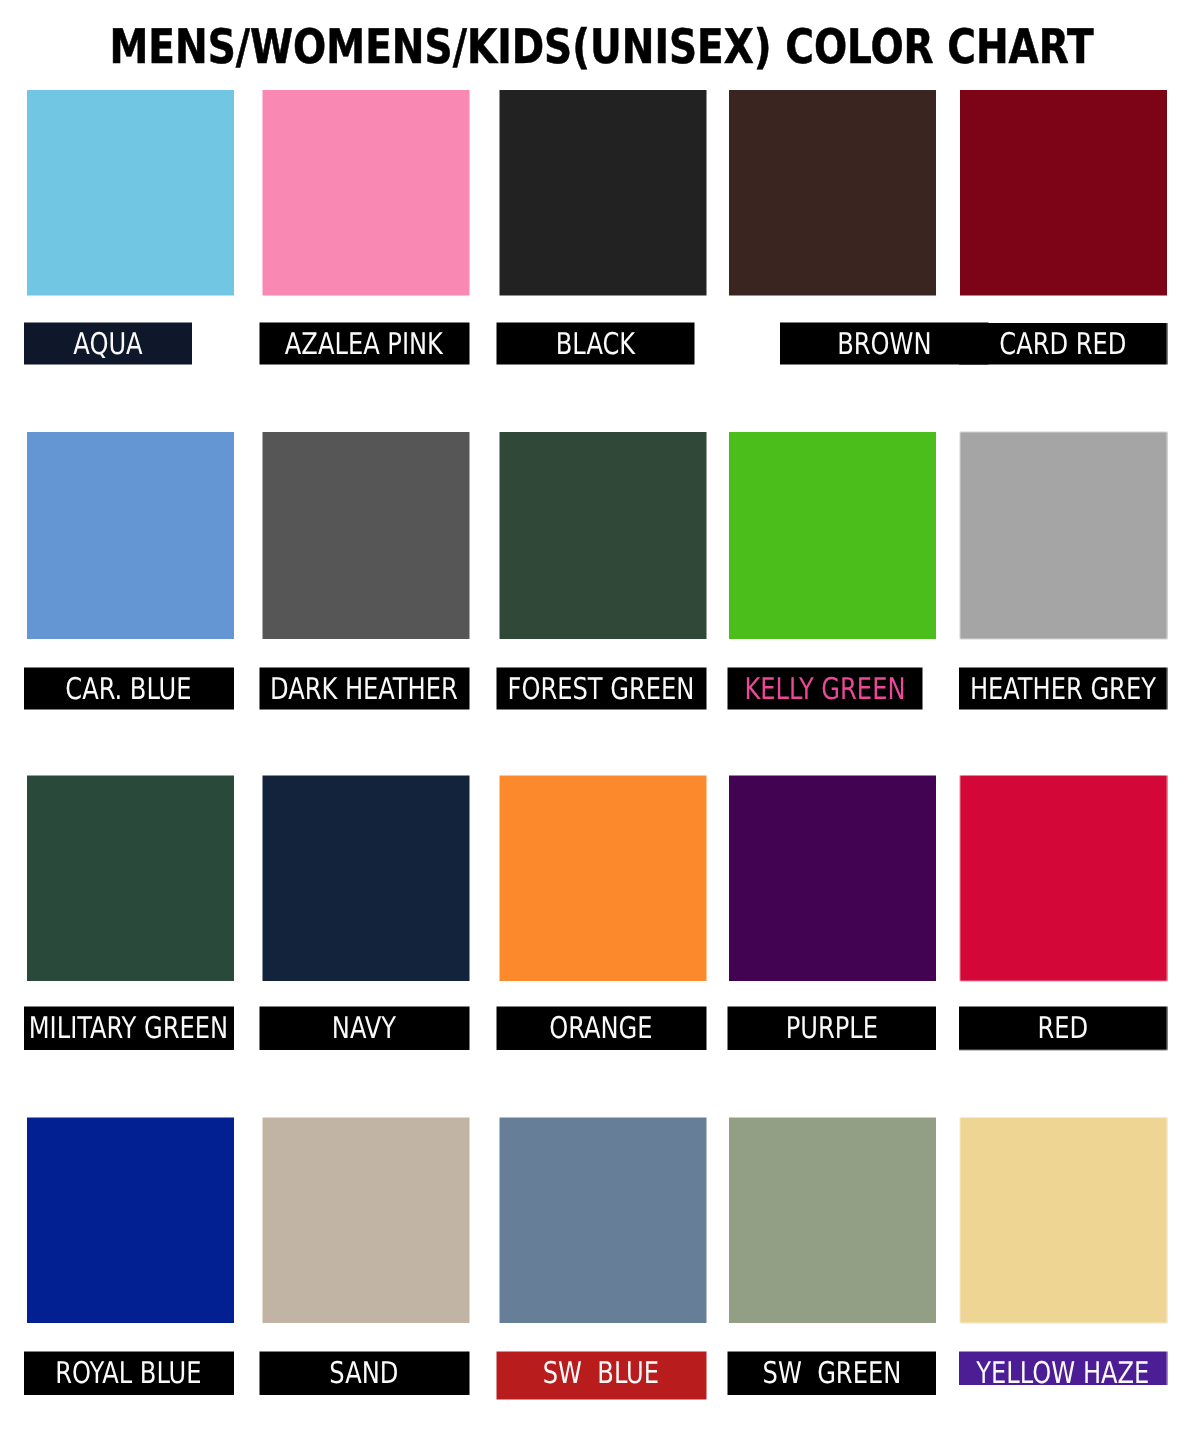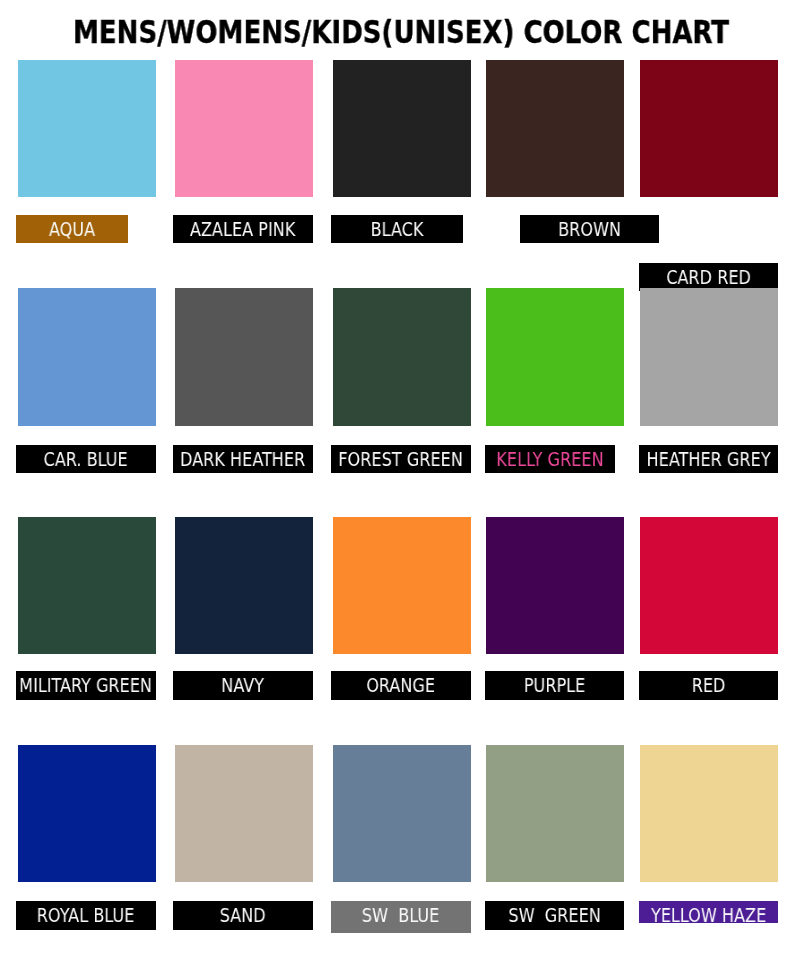--- a/index.html
+++ b/index.html
@@ -82,37 +82,37 @@
   }
 </style>
 </head>
 <body style="background: rgb(255, 255, 255);">
 
 <div id="chart-title" style="color: rgb(0, 0, 0); -webkit-text-stroke-color: rgb(0, 0, 0);">MENS/WOMENS/KIDS(UNISEX) COLOR CHART</div>
 <div id="swatch-grid">
     <div class="swatch-row">
       <div class="swatch-cell" style="left: 16.4px; top: 59.8px;">
         <div class="swatch-chip" style="background: rgb(113, 198, 228); width: 138px; height: 137.2px;"></div>
-        <div class="swatch-label" style="top: 154.8px; width: 112px; height: 28.2px; line-height: 28.2px; background: #a16207; color: rgb(250, 250, 250);"><span>AQUA</span></div>
+        <div class="swatch-label" style="top: 154.8px; width: 112px; height: 28.2px; line-height: 28.2px; background: #0f172a; color: rgb(250, 250, 250);"><span>AQUA</span></div>
       </div>
       <div class="swatch-cell" style="left: 173.4px; top: 59.8px;">
         <div class="swatch-chip" style="background: rgb(249, 136, 179); width: 138px; height: 137.2px;"></div>
         <div class="swatch-label" style="top: 154.8px; width: 139.2px; height: 28.2px; line-height: 28.2px; background: rgb(0, 0, 0); color: rgb(250, 250, 250);"><span>AZALEA PINK</span></div>
       </div>
       <div class="swatch-cell" style="left: 331.4px; top: 59.8px;">
         <div class="swatch-chip" style="background: rgb(34, 34, 34); width: 138px; height: 137.2px;"></div>
         <div class="swatch-label" style="top: 154.8px; width: 132px; height: 28.2px; line-height: 28.2px; background: rgb(0, 0, 0); color: rgb(250, 250, 250);"><span>BLACK</span></div>
       </div>
       <div class="swatch-cell" style="left: 484.6px; top: 59.8px;">
         <div class="swatch-chip" style="background: rgb(58, 37, 32); width: 138px; height: 137.2px;"></div>
         <div class="swatch-label" style="top: 154.8px; width: 139.2px; height: 28.2px; line-height: 28.2px; background: rgb(0, 0, 0); color: rgb(250, 250, 250); margin-left: 35px;"><span>BROWN</span></div>
       </div>
       <div class="swatch-cell" style="left: 638.9px; top: 59.8px;">
         <div class="swatch-chip" style="background: rgb(125, 4, 23); width: 138px; height: 137.2px;"></div>
-        <div class="swatch-label" style="top: 154.8px; width: 139.2px; height: 28.2px; line-height: 28.2px; background: rgb(0, 0, 0); color: rgb(250, 250, 250); margin-top: 48px;"><span>CARD RED</span></div>
+        <div class="swatch-label" style="top: 154.8px; width: 139.2px; height: 28.2px; line-height: 28.2px; background: rgb(0, 0, 0); color: rgb(250, 250, 250);"><span>CARD RED</span></div>
       </div>
     </div>
     <div class="swatch-row">
       <div class="swatch-cell" style="left: 16.4px; top: 288.4px;">
         <div class="swatch-chip" style="background: rgb(100, 150, 212); width: 138px; height: 137.2px;"></div>
         <div class="swatch-label" style="top: 156.9px; width: 139.2px; height: 28.2px; line-height: 28.2px; background: rgb(0, 0, 0); color: rgb(250, 250, 250);"><span>CAR. BLUE</span></div>
       </div>
       <div class="swatch-cell" style="left: 173.4px; top: 288.4px;">
         <div class="swatch-chip" style="background: rgb(86, 86, 86); width: 138px; height: 137.2px;"></div>
         <div class="swatch-label" style="top: 156.9px; width: 139.2px; height: 28.2px; line-height: 28.2px; background: rgb(0, 0, 0); color: rgb(250, 250, 250);"><span>DARK HEATHER</span></div>
@@ -156,21 +156,21 @@
       <div class="swatch-cell" style="left: 16.4px; top: 745.2px;">
         <div class="swatch-chip" style="background: rgb(3, 32, 147); width: 138px; height: 137.2px;"></div>
         <div class="swatch-label" style="top: 156.3px; width: 139.2px; height: 28.2px; line-height: 28.2px; background: rgb(0, 0, 0); color: rgb(250, 250, 250);"><span>ROYAL BLUE</span></div>
       </div>
       <div class="swatch-cell" style="left: 173.4px; top: 745.2px;">
         <div class="swatch-chip" style="background: rgb(193, 180, 165); width: 138px; height: 137.2px;"></div>
         <div class="swatch-label" style="top: 156.3px; width: 139.2px; height: 28.2px; line-height: 28.2px; background: rgb(0, 0, 0); color: rgb(250, 250, 250);"><span>SAND</span></div>
       </div>
       <div class="swatch-cell" style="left: 331.4px; top: 745.2px;">
         <div class="swatch-chip" style="background: rgb(103, 126, 153); width: 138px; height: 137.2px;"></div>
-        <div class="swatch-label" style="top: 156.3px; width: 139.2px; height: 32px; line-height: 28.2px; background: #737373; color: rgb(250, 250, 250);"><span>SW  BLUE</span></div>
+        <div class="swatch-label" style="top: 156.3px; width: 139.2px; height: 32px; line-height: 28.2px; background: #b91c1c; color: rgb(250, 250, 250);"><span>SW  BLUE</span></div>
       </div>
       <div class="swatch-cell" style="left: 484.6px; top: 745.2px;">
         <div class="swatch-chip" style="background: rgb(147, 159, 133); width: 138px; height: 137.2px;"></div>
         <div class="swatch-label" style="top: 156.3px; width: 139.2px; height: 28.2px; line-height: 28.2px; background: rgb(0, 0, 0); color: rgb(250, 250, 250);"><span>SW  GREEN</span></div>
       </div>
       <div class="swatch-cell" style="left: 638.9px; top: 745.2px;">
         <div class="swatch-chip" style="background: rgb(238, 213, 147); width: 138px; height: 137.2px;"></div>
         <div class="swatch-label" style="top: 156.3px; width: 139.2px; height: 22px; line-height: 28.2px; background: #4c1d95; color: rgb(250, 250, 250);"><span>YELLOW HAZE</span></div>
       </div>
     </div>

